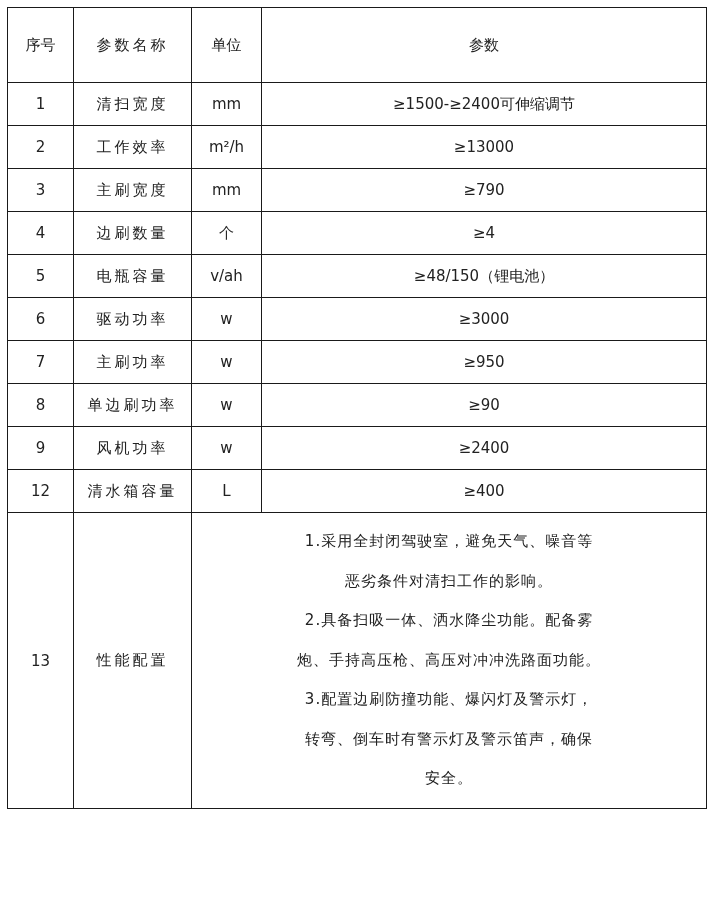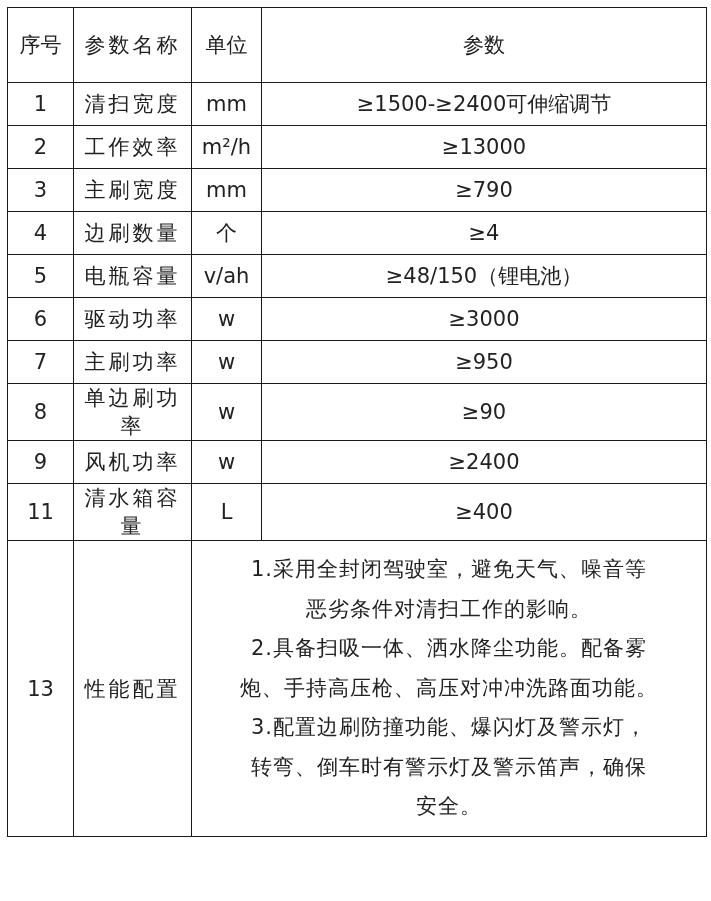--- a/index.html
+++ b/index.html
@@ -1,21 +1,21 @@
 <!DOCTYPE html>
 <html><head>
 <meta charset="utf-8">
 <style>
   html, body { margin: 0; padding: 0; background: #ffffff; }
   body { width: 711px; height: 901px; position: relative; overflow: hidden;
          font-family: "DejaVu Sans", "Liberation Sans", sans-serif; color: #222; }
   table.spec { position: absolute; left: 7px; top: 7px; width: 699px;
                border-collapse: collapse; table-layout: fixed; }
   table.spec td, table.spec th { border: 1.5px solid #1a1a1a; text-align: center;
-               vertical-align: middle; padding: 0; font-weight: normal; font-size: 21px; }
+               vertical-align: middle; padding: 0; font-weight: normal; font-size: 15px; }
   col.c1 { width: 66px; } col.c2 { width: 118px; } col.c3 { width: 70px; } col.c4 { width: 445px; }
   tr.hdr { height: 75px; }
   tr.row { height: 43px; }
   tr.tall { height: 296px; }
   td.desc { text-align: left; padding: 6px 8px 0 8px; line-height: 39.5px; font-size: 17px;
             letter-spacing: 1px; }
   .name { letter-spacing: 3px; font-family: Liberation Mono, monospace; }
 </style>
 </head>
 <body>
@@ -82,21 +82,21 @@
     <td>w</td>
     <td>≥90</td>
   </tr>
   <tr class="row">
     <td>9</td>
     <td class="name">风机功率</td>
     <td>w</td>
     <td>≥2400</td>
   </tr>
   <tr class="row">
-    <td>11</td>
+    <td>12</td>
     <td class="name">清水箱容量</td>
     <td>L</td>
     <td>≥400</td>
   </tr>
   <tr class="tall">
     <td>13</td>
     <td class="name">性能配置</td>
     <td class="desc" colspan="2">
       <div>1.采用全封闭驾驶室，避免天气、噪音等</div>
       <div>恶劣条件对清扫工作的影响。</div>

